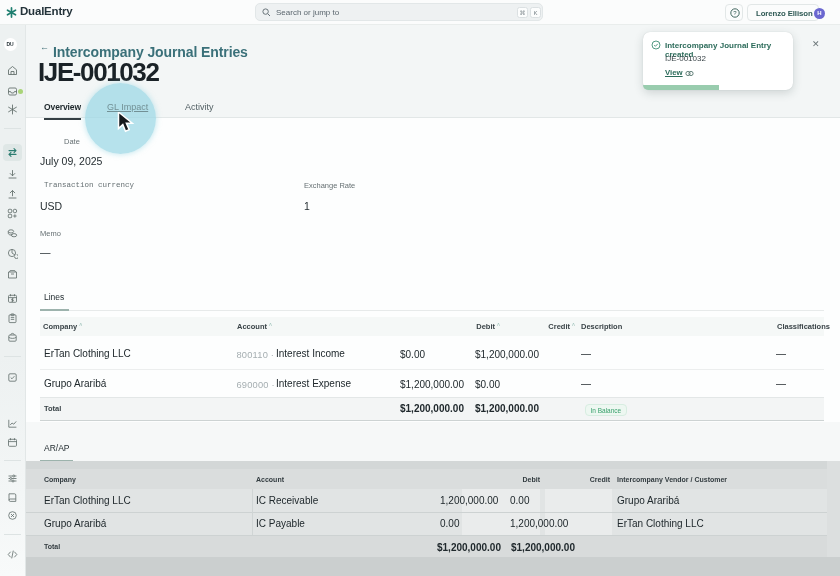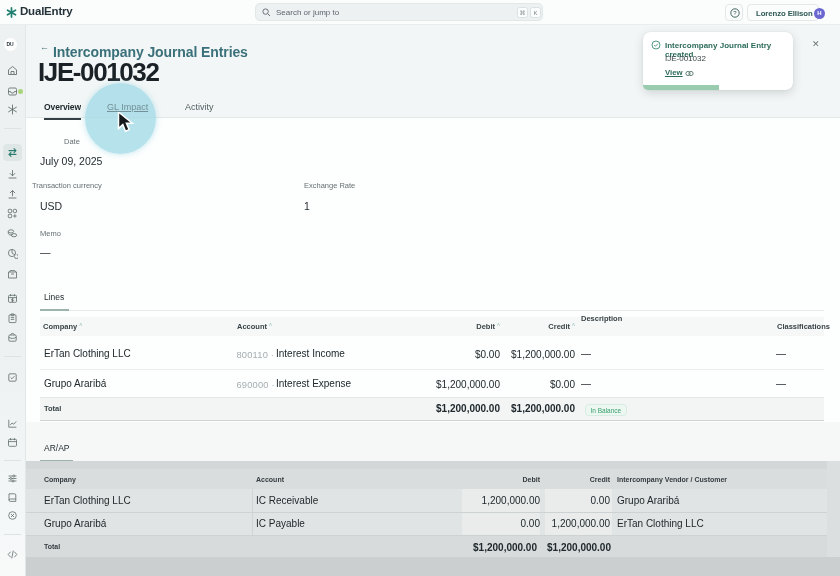--- a/index.html
+++ b/index.html
@@ -40,21 +40,21 @@
 
   .sect { position:absolute; font-size:8.5px; color:#242e32; }
   .sect-line { position:absolute; height:2px; background:#4d5a5e; }
   .hrule { position:absolute; left:40px; width:784px; border-top:1px solid #e7eaea; }
 
   
   .thead { position:absolute; left:40px; top:317px; width:784px; height:19px; background:#f5f8f7; }
   .th { position:absolute; font-size:7.5px; font-weight:bold; color:#394347; top:5px; }
   .caret { font-size:5px; color:#a7c8c0; vertical-align:2px; }
   .td { position:absolute; font-size:10px; color:#20292d; }
-  .tdnum { position:absolute; font-size:10px; color:#20292d; text-align:right; }
+  .tdnum { position:absolute; font-size:10px; color:#20292d; }
   .acct { color:#a5aeb1; font-size:9.3px; letter-spacing:0.2px; }
   .rowline { position:absolute; left:40px; width:784px; border-top:1px solid #eceeee; }
   .totrow { position:absolute; left:40px; top:397px; width:784px; height:24px; background:#f3f5f5; border-top:1px solid #e3e7e7; border-bottom:1px solid #cdd3d3; }
   .badge { position:absolute; left:584.5px; top:403.5px; height:12.5px; padding:0 5px; background:#edf7f1; border:1px solid #d7ede1; border-radius:4px; font-size:6.5px; color:#37a06b; line-height:11.5px; }
 
   
   .g { position:absolute; left:26px; width:801px; }
   .g2 { position:absolute; left:26px; width:814px; }
 
   
@@ -76,37 +76,37 @@
   <div class="crumb">Intercompany Journal Entries</div>
   <h1 class="title">IJE-001032</h1>
 
   <div class="tab" style="left:44px; top:102px; color:#1d272b; font-weight:bold; font-size:8.5px; letter-spacing:-0.1px;">Overview</div>
 
   <div class="tab" style="left:185px; top:102px; color:#515f63;">Activity</div>
   <div class="tab-line"></div>
 
   <div class="lbl" style="left:56px; top:137px;margin-left:8px;">Date</div>
   <div class="val" style="left:40px; top:155px;">July 09, 2025</div>
-  <div class="lbl" style="left:32px; top:181px;">Transaction currency</div>
+  <div class="lbl" style="left:44px; top:181px;font-family:Liberation Mono, monospace;">Transaction currency</div>
   <div class="val" style="left:40px; top:200px;">USD</div>
   <div class="lbl" style="left:304px; top:181px;">Exchange Rate</div>
   <div class="val" style="left:304px; top:200px;">1</div>
   <div class="lbl" style="left:40px; top:229px;">Memo</div>
   <div class="val" style="left:40px; top:246px;">—</div>
 
   <div class="sect" style="left:44px; top:291.5px;">Lines</div>
   <div class="hrule" style="top:309.5px;"></div>
   <div class="sect-line" style="left:40px; top:309px; width:29px; background:#9db3ad;"></div>
 
   <div class="thead"></div>
   <div class="th" style="left:43px; top:322px;">Company <span class="caret">˄</span></div>
   <div class="th" style="left:237px; top:322px;">Account <span class="caret">˄</span></div>
   <div class="th r" style="left:400px; top:322px; width:100px;">Debit <span class="caret">˄</span></div>
   <div class="th r" style="left:475px; top:322px; width:100px;">Credit <span class="caret">˄</span></div>
-  <div class="th" style="left:581px; top:314px;">Description</div>
+  <div class="th" style="left:581px; top:322px;">Description</div>
   <div class="th" style="left:777px; top:322px;">Classifications</div>
 
   <div class="td" style="left:44px; top:348px;">ErTan Clothing LLC</div>
   <div class="acct abs" style="left:236.5px; top:350px;">800110 ·</div>
     <div class="td" style="left:276px; top:348px;">Interest Income</div>
   <div class="tdnum" style="left:400px; top:349px; width:100px;">$0.00</div>
   <div class="tdnum" style="left:475px; top:349px; width:100px;">$1,200,000.00</div>
   <div class="td" style="left:581px; top:348px;">—</div>
   <div class="td" style="left:776px; top:348px;">—</div>
   <div class="rowline" style="top:369px;"></div>

